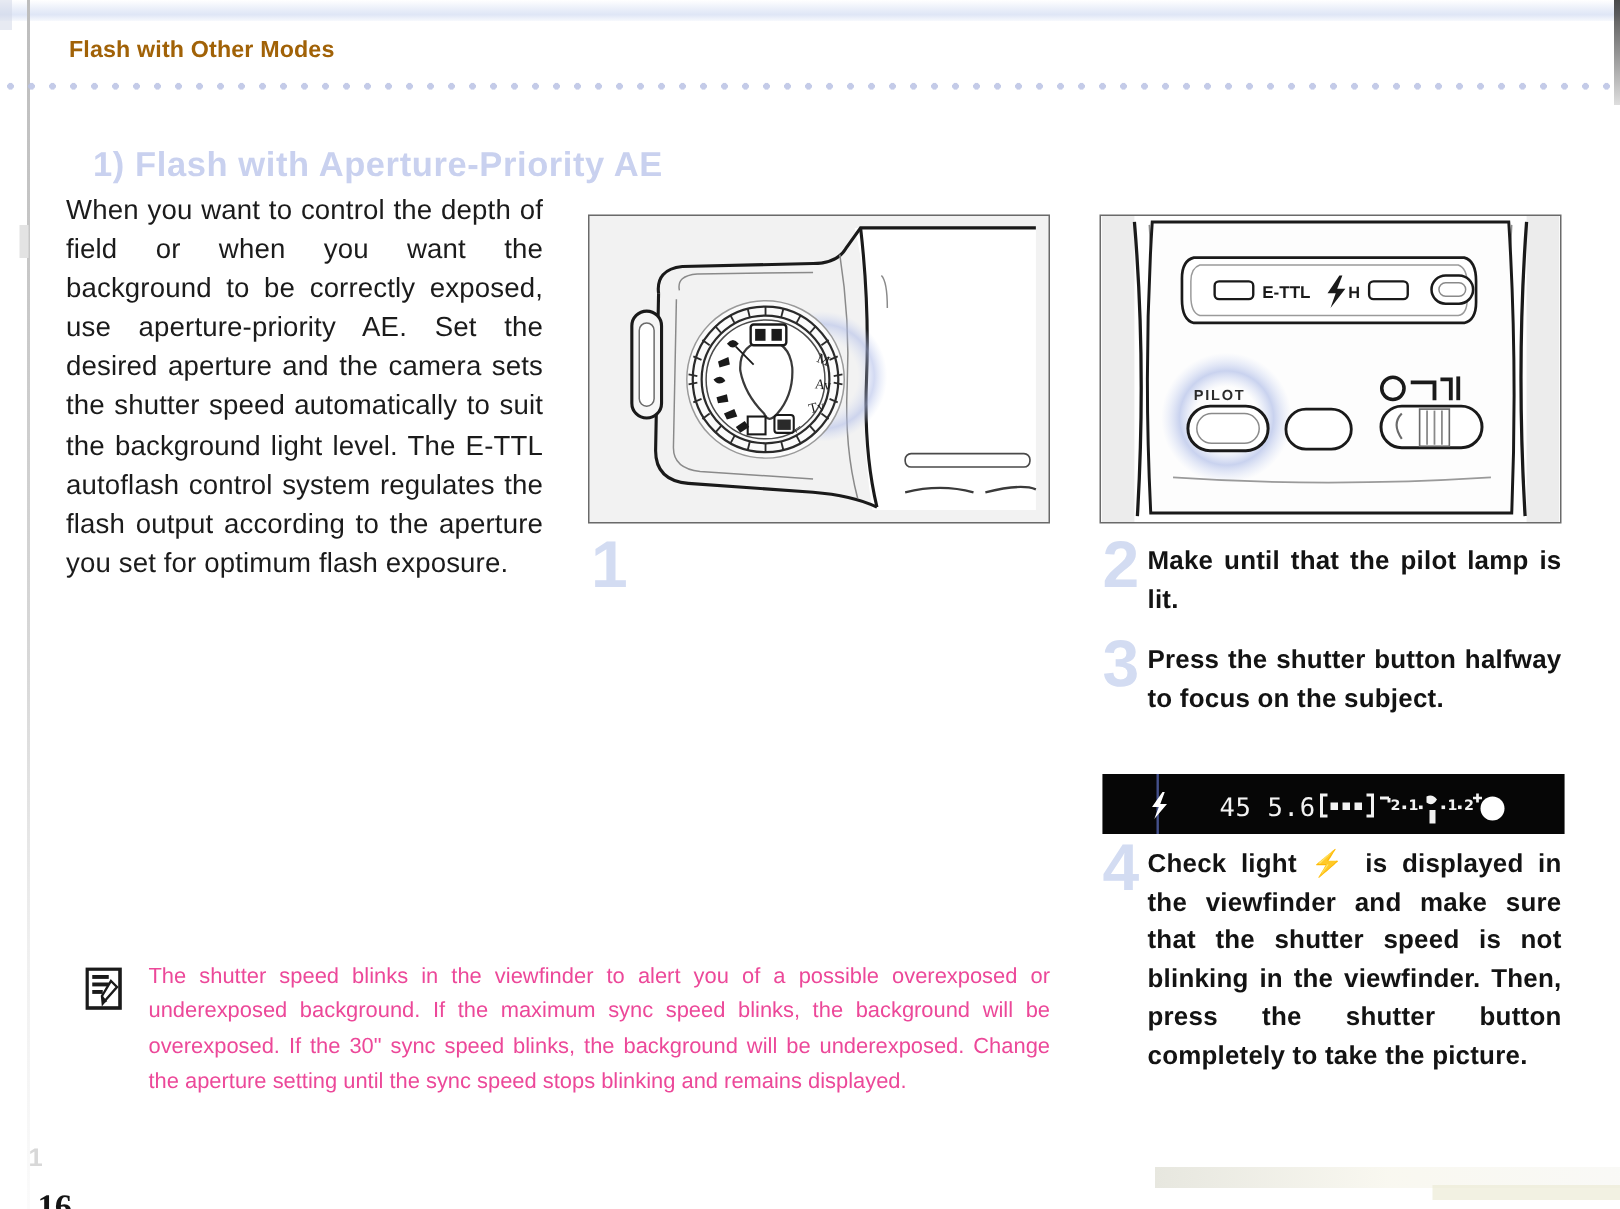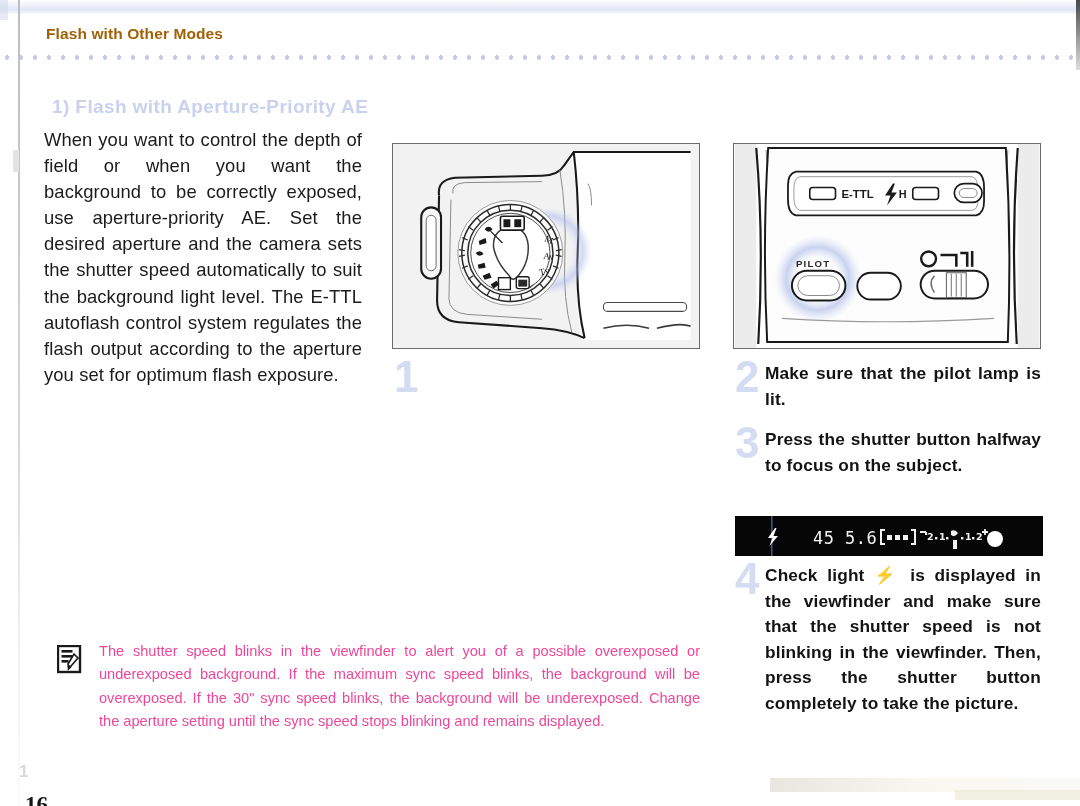--- a/index.html
+++ b/index.html
@@ -77,22 +77,22 @@
     width: 1080px; height: 7px;
     background-image: radial-gradient(circle, #b9c2e4 0 2.1px, rgba(255,255,255,0) 2.4px);
     background-size: 14px 7px;
     background-repeat: repeat-x;
     opacity: .85;
   }
 
   
   .section-title {
     position: absolute;
-    left: 52px; top: 96px;
-    font-size: 19px;
+    left: 62px; top: 96px;
+    font-size: 23px;
     font-weight: bold;
     color: #c9d1ef;
     letter-spacing: .4px;
     white-space: nowrap;
   }
 
   
   .intro-col {
     position: absolute;
     left: 44px; top: 127px;
@@ -364,21 +364,21 @@
     <path d="M48 176 Q150 183 262 176" fill="none" stroke="#9a9a9a" stroke-width="1.2"></path>
   </svg>
 </div>
 
 <div class="step" id="step1">
   <span class="step-num">1</span>
 </div>
 
 <div class="step" id="step2">
   <span class="step-num">2</span>
-  <div class="step-text">Make sure that the pilot lamp is lit.</div>
+  <div class="step-text">Make until that the pilot lamp is lit.</div>
 </div>
 
 <div class="step" id="step3">
   <span class="step-num">3</span>
   <div class="step-text">Press the shutter button halfway to focus on the subject.</div>
 </div>
 
 <div class="viewfinder">
   <svg class="vf-svg" viewBox="0 0 308 40">
     <rect x="0" y="0" width="308" height="40" fill="#060606"></rect>

